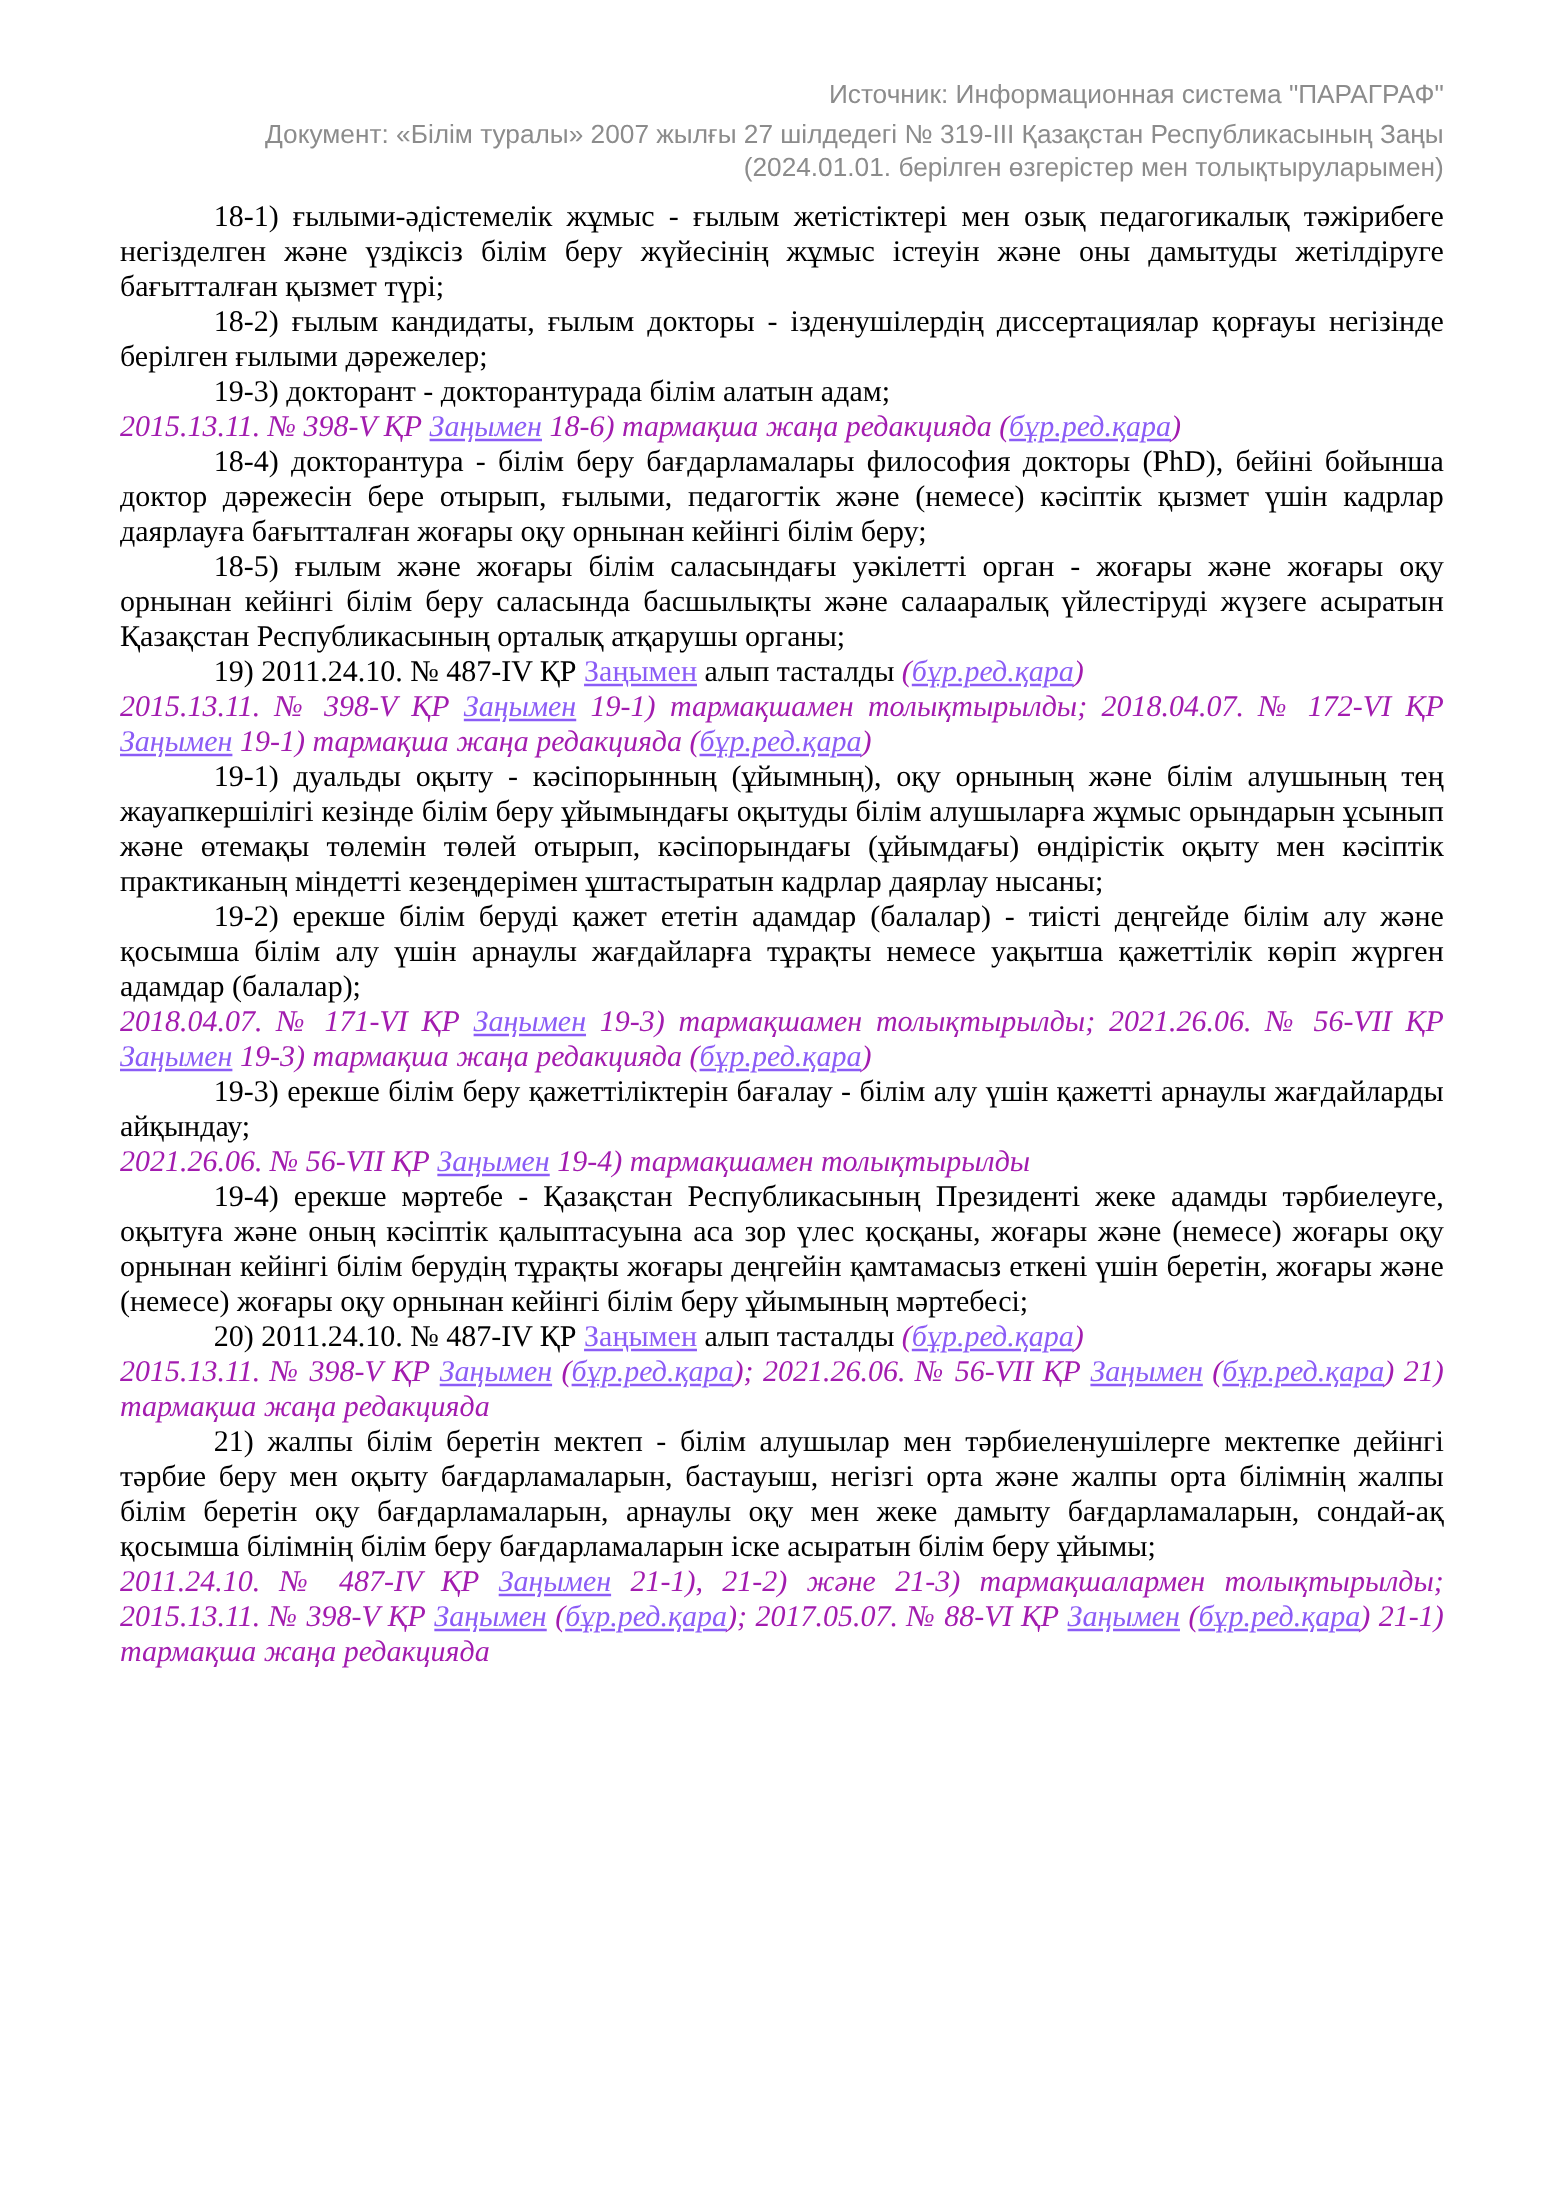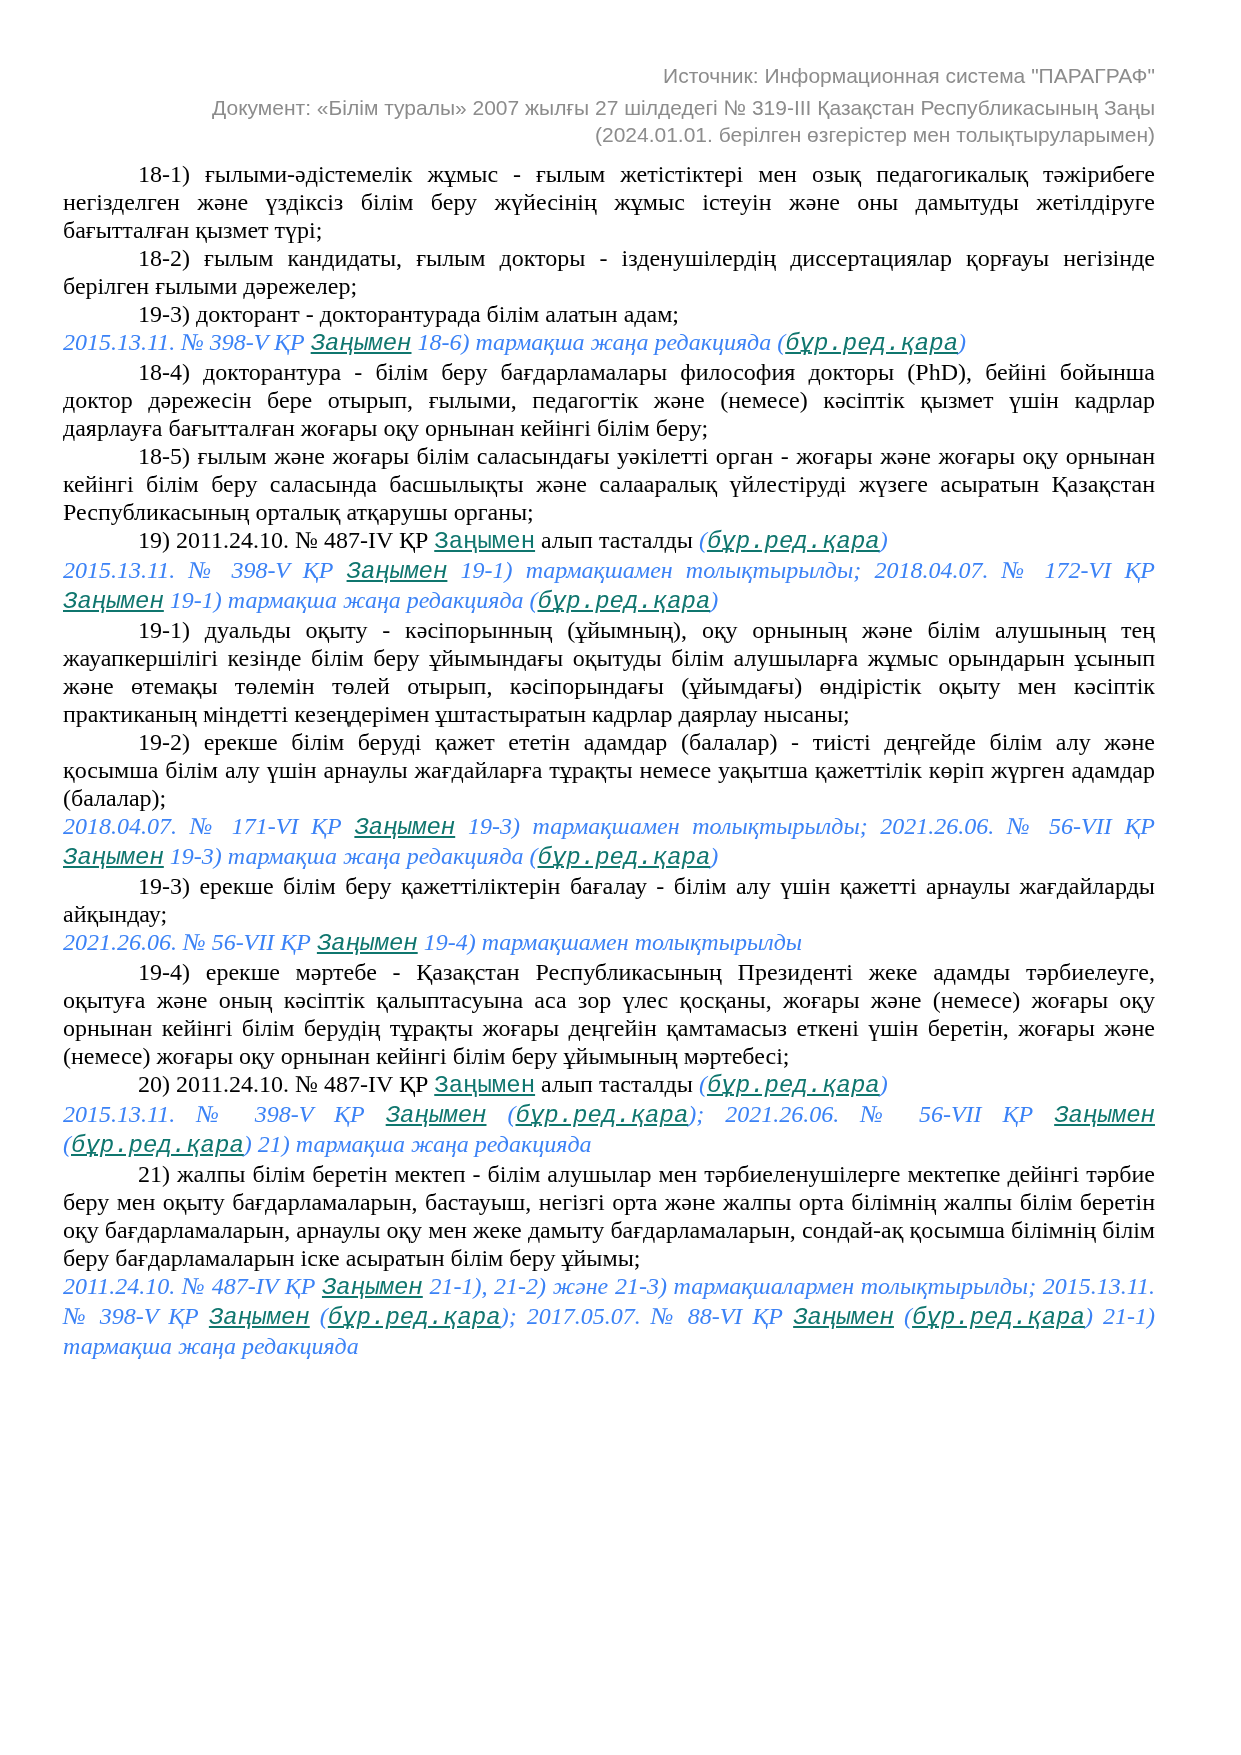--- a/index.html
+++ b/index.html
@@ -1,20 +1,20 @@
 <!DOCTYPE html>
 <html lang="kk"><head>
 <meta charset="utf-8">
 <style>
   html, body { margin: 0; padding: 0; background: #ffffff; }
   body { width: 1241px; height: 1755px; position: relative; }
   .page {
     box-sizing: border-box;
     width: 1241px; height: 1755px;
-    padding: 62px 86px 40px 63px;
+    padding: 62px 86px 40px 96px;
     background: #ffffff;
     overflow: hidden;
   }
   .header {
     font-family: "Liberation Sans", "DejaVu Sans", sans-serif;
     color: #8c8c8c;
     font-size: 21px;
     line-height: 27px;
     text-align: right;
   }
@@ -27,26 +27,25 @@
     color: #000000;
     text-align: justify;
   }
   .doc-body p { margin: 0; padding: 0; }
   p.body-par { text-indent: 75px; }
   p.amend {
     color: #f00000;
     font-style: italic;
     text-indent: 0;
   }
-  .red { color: #3b82f6; font-style: italic; }
+  .red { color: #a21caf; font-style: italic; }
   a.lnk {
-    color: #0f766e;
+    color: #8b5cf6;
     text-decoration: underline;
     cursor: pointer;
-    font-family: Liberation Mono, monospace;
   }
   a.lnk.it { font-style: italic; }
 </style>
 </head>
 <body>
 
 <div class="page">
   <div class="header">
     <div class="src-line">Источник: Информационная система "ПАРАГРАФ"</div>
     <div class="doc-line">Документ: «Білім туралы» 2007 жылғы 27 шілдедегі № 319-III Қазақстан Республикасының Заңы</div>

